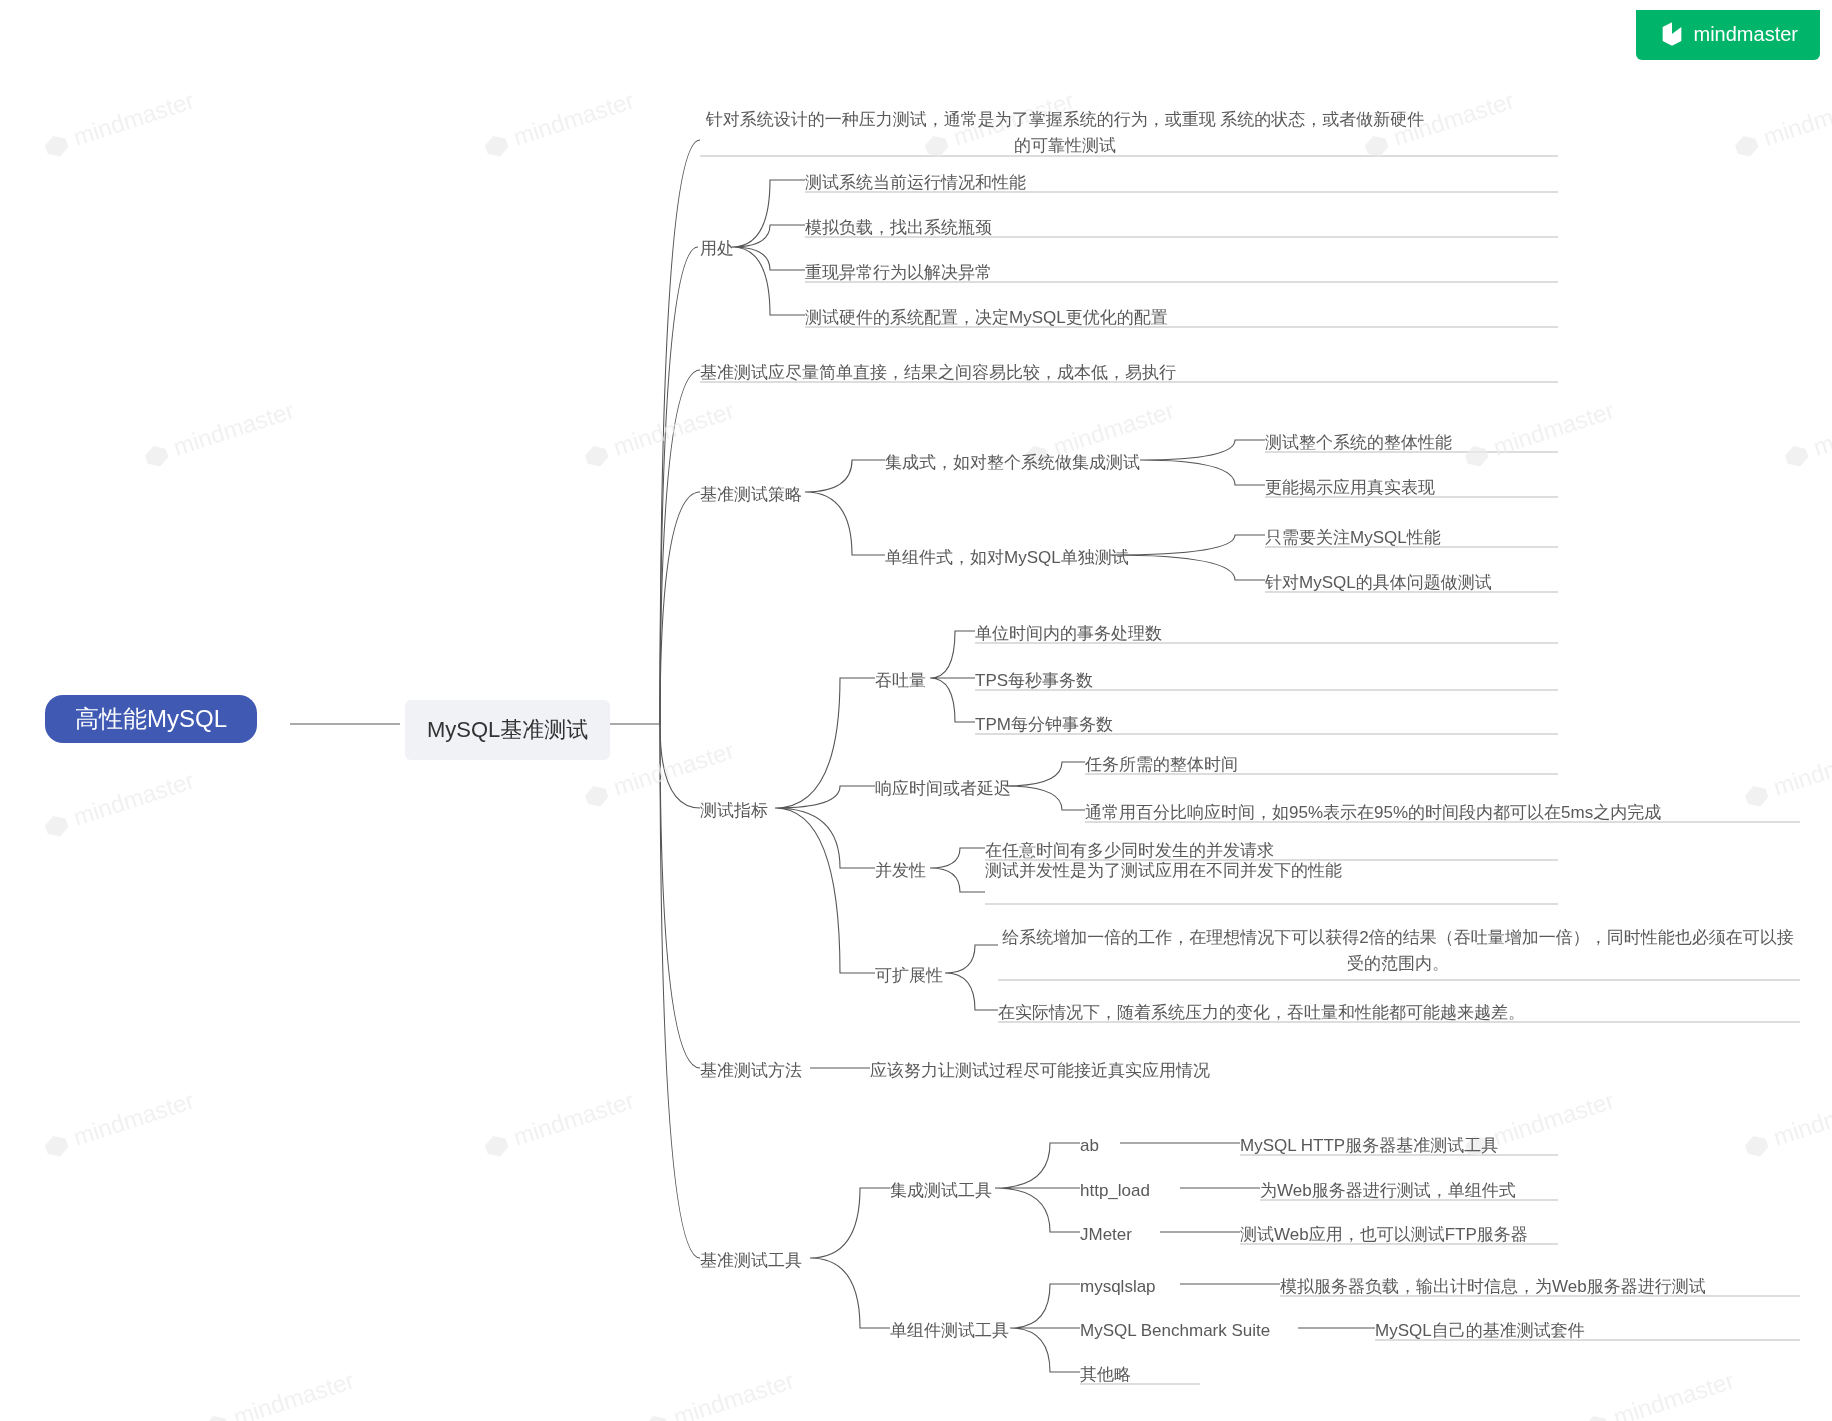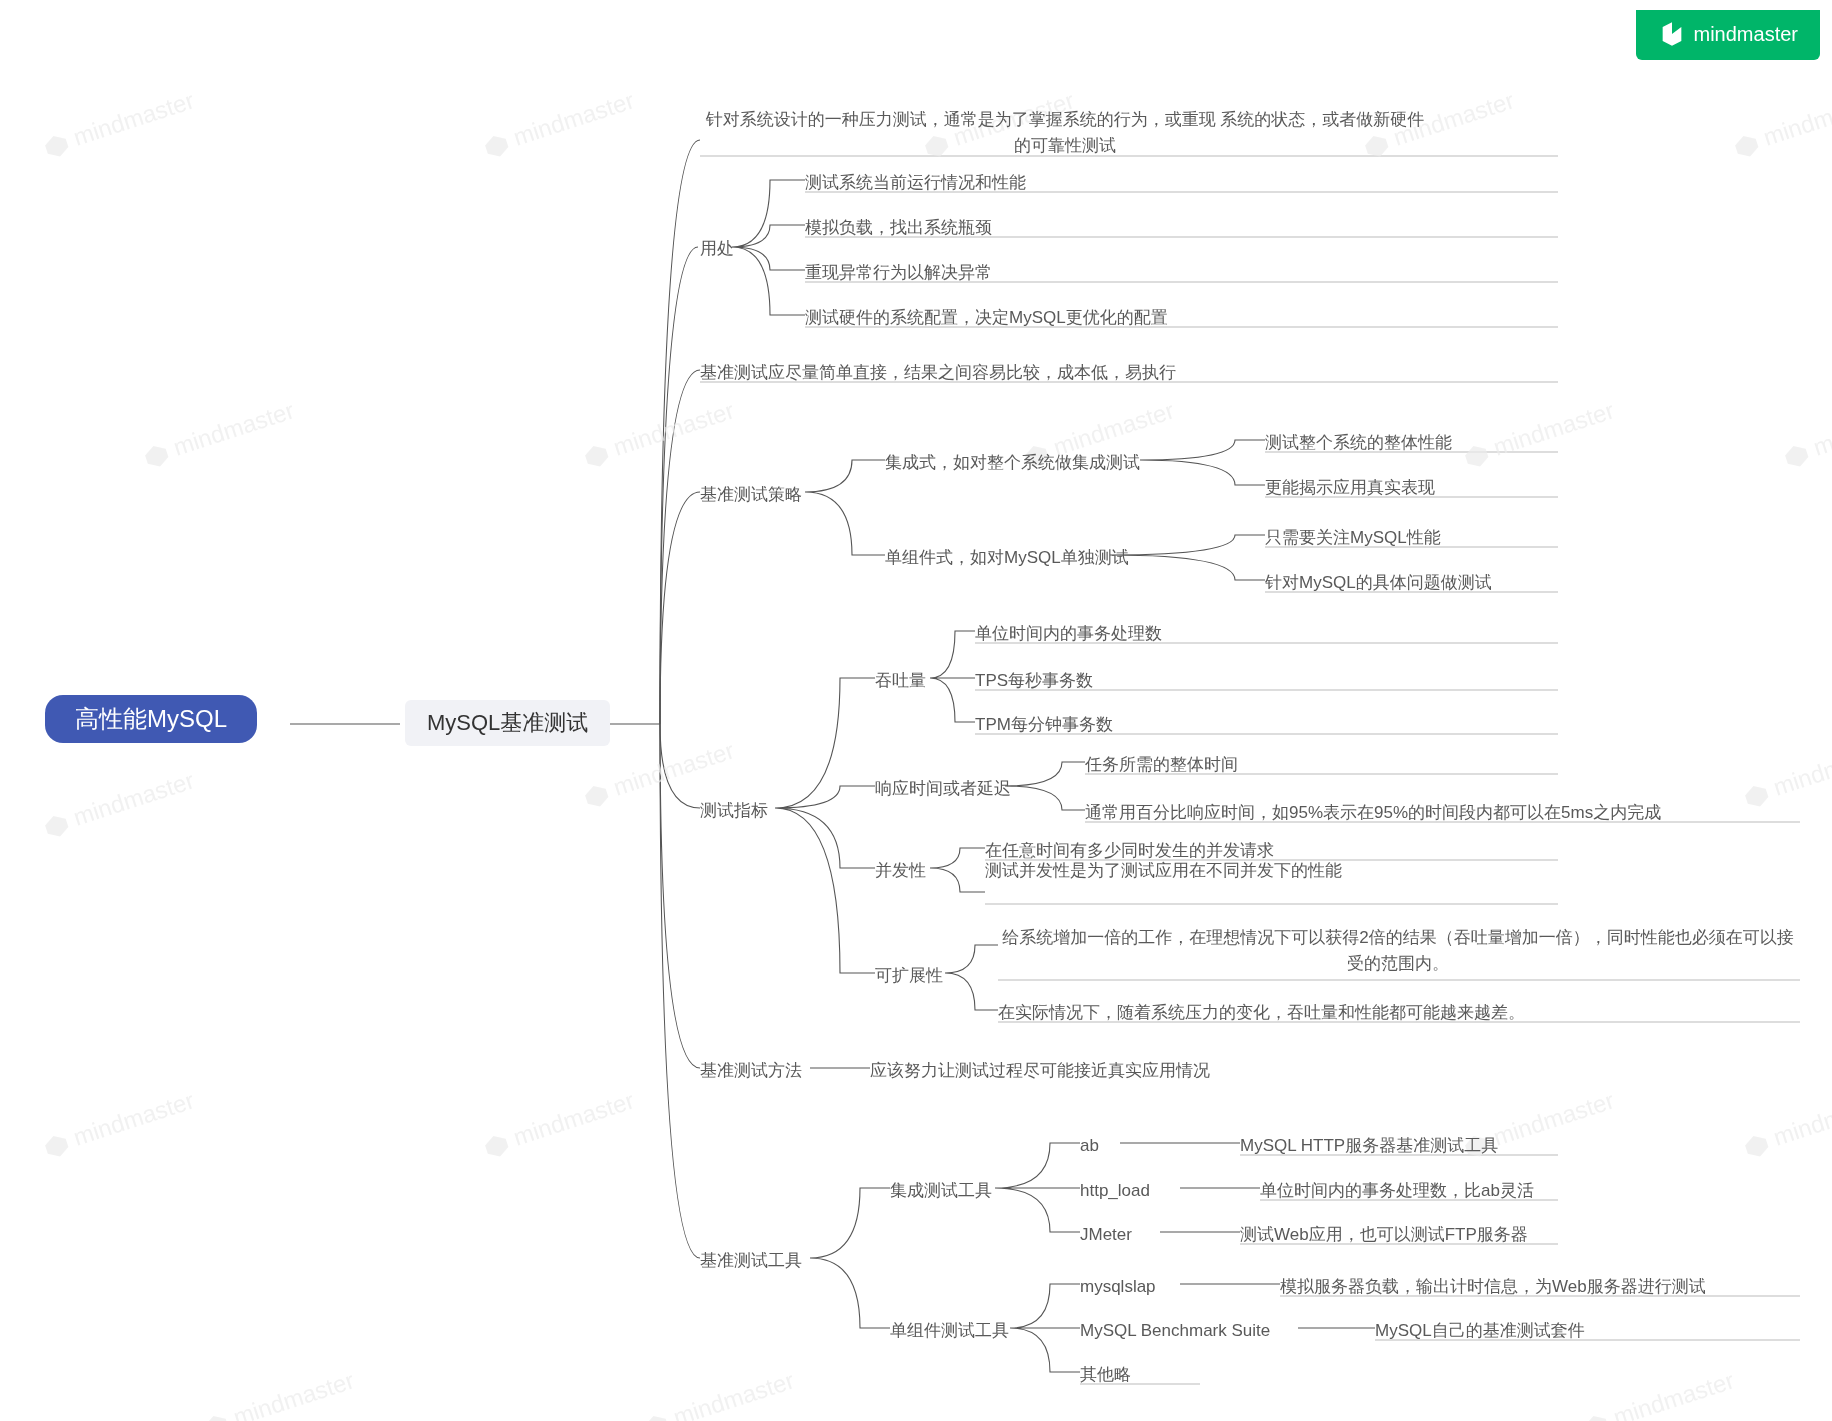--- a/index.html
+++ b/index.html
@@ -44,21 +44,21 @@
   color: #fff;
   padding: 8px 30px;
   border-radius: 18px;
   font-size: 24px;
   font-weight: 400;
 }
 .level1-node {
   position: absolute;
   background: #f1f2f6;
   color: #333;
-  padding: 8px 22px;
+  padding: 15px 22px;
   border-radius: 6px;
   font-size: 22px;
 }
 .node {
   position: absolute;
   background: transparent;
   color: #595959;
   font-size: 17px;
   line-height: 1.5;
   white-space: nowrap;
@@ -231,21 +231,21 @@
 <div class="node" style="left:998px;top:1000px">在实际情况下，随着系统压力的变化，吞吐量和性能都可能越来越差。</div>
 
 <div class="node" style="left:700px;top:1058px">基准测试方法</div>
 <div class="node" style="left:870px;top:1058px">应该努力让测试过程尽可能接近真实应用情况</div>
 
 <div class="node" style="left:700px;top:1248px">基准测试工具</div>
 <div class="node" style="left:890px;top:1178px">集成测试工具</div>
 <div class="node" style="left:1080px;top:1133px">ab</div>
 <div class="node" style="left:1240px;top:1133px">MySQL HTTP服务器基准测试工具</div>
 <div class="node" style="left:1080px;top:1178px">http_load</div>
-<div class="node" style="left:1260px;top:1178px">单位时间内的事务处理数，比ab灵活</div>
+<div class="node" style="left:1260px;top:1178px">为Web服务器进行测试，单组件式</div>
 <div class="node" style="left:1080px;top:1222px">JMeter</div>
 <div class="node" style="left:1240px;top:1222px">测试Web应用，也可以测试FTP服务器</div>
 <div class="node" style="left:890px;top:1318px">单组件测试工具</div>
 <div class="node" style="left:1080px;top:1274px">mysqlslap</div>
 <div class="node" style="left:1280px;top:1274px">模拟服务器负载，输出计时信息，为Web服务器进行测试</div>
 <div class="node" style="left:1080px;top:1318px">MySQL Benchmark Suite</div>
 <div class="node" style="left:1375px;top:1318px">MySQL自己的基准测试套件</div>
 <div class="node" style="left:1080px;top:1362px">其他略</div>
 
 </body></html>

